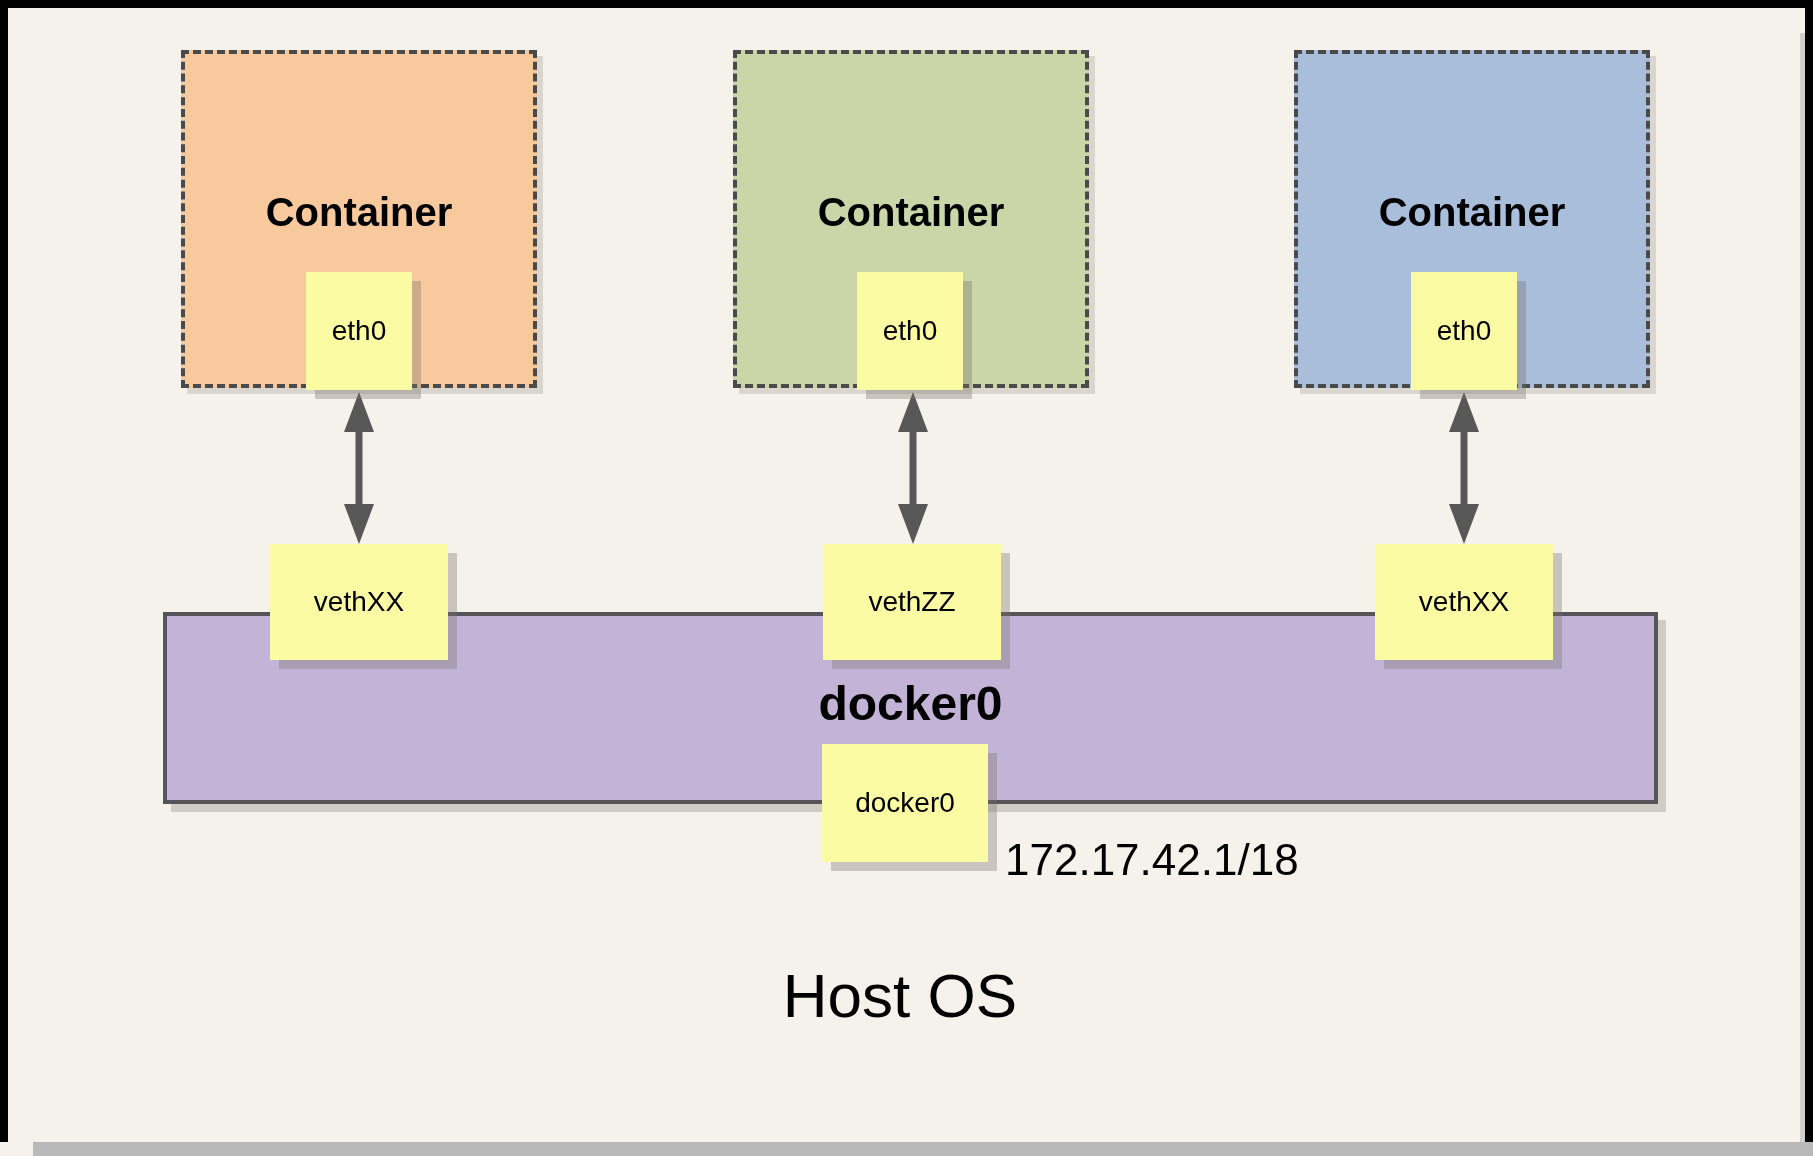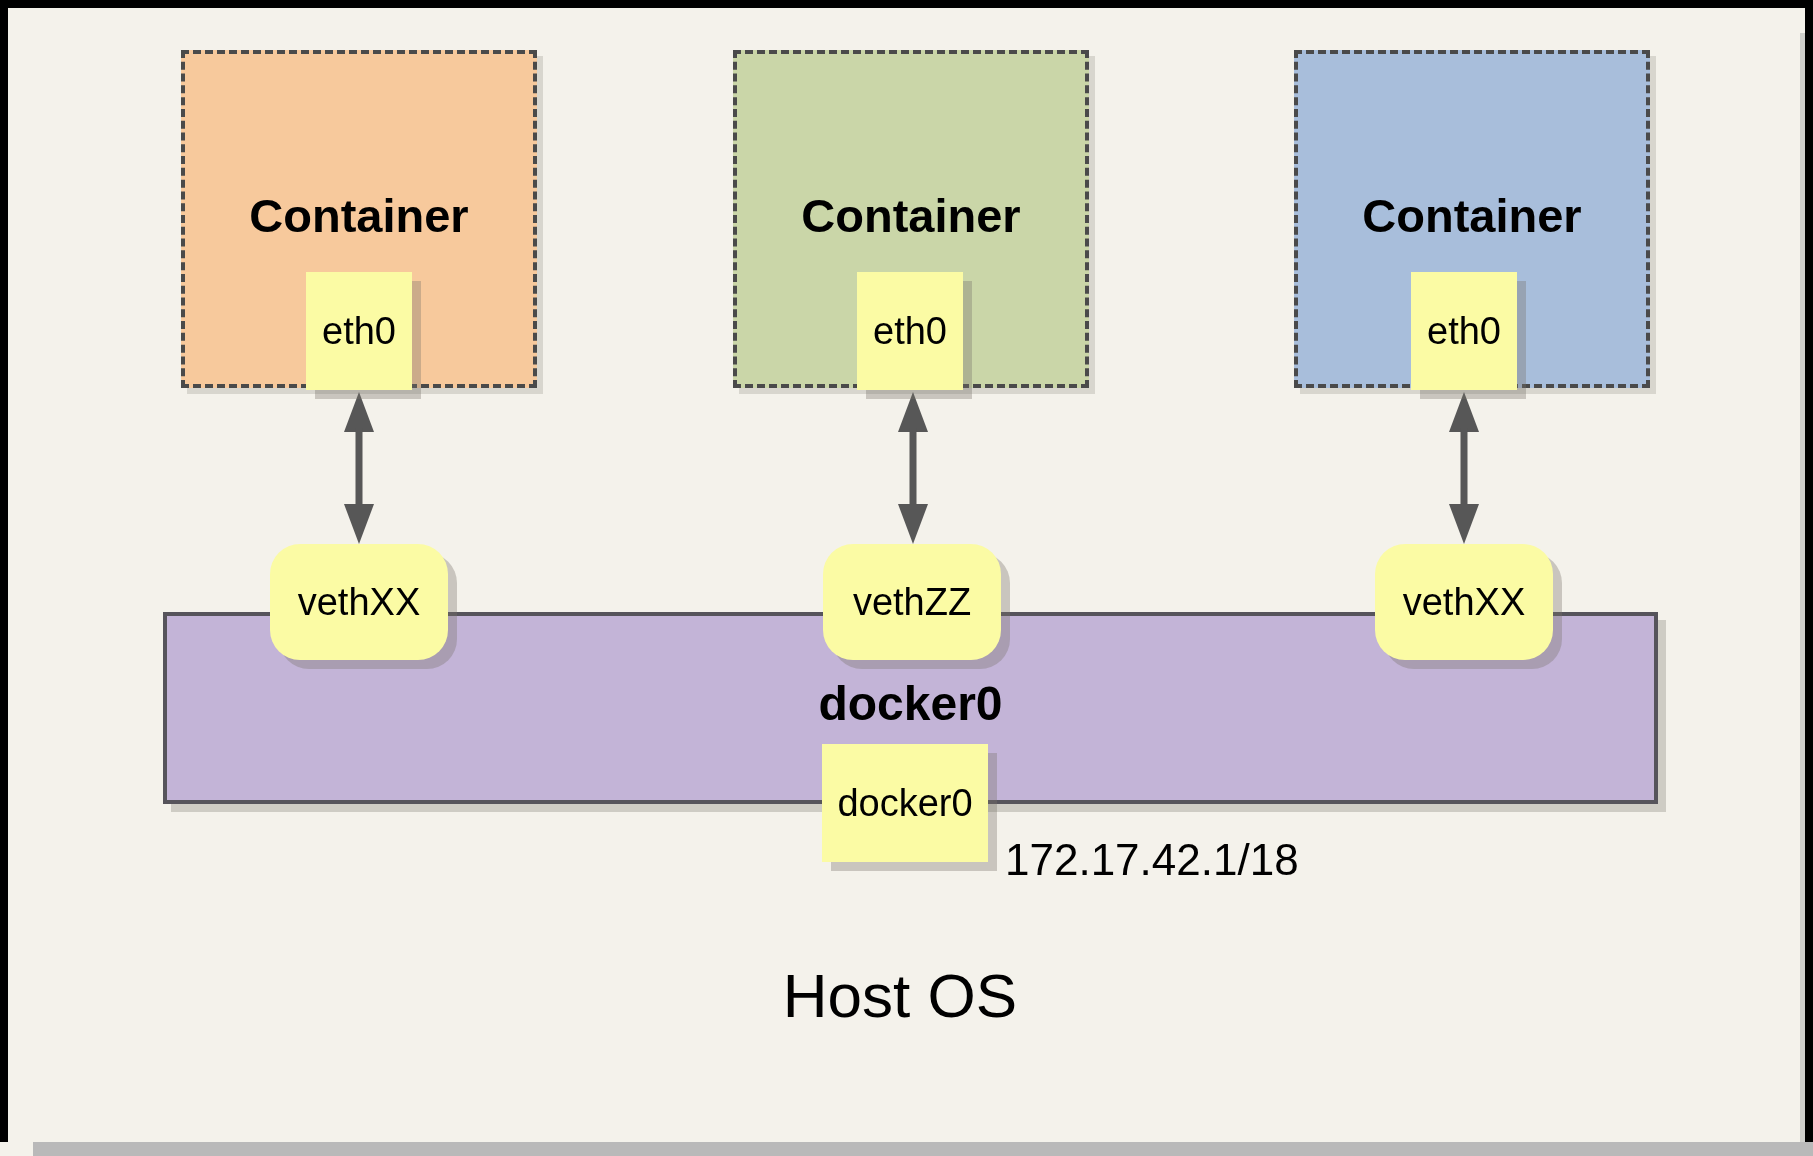--- a/index.html
+++ b/index.html
@@ -26,35 +26,35 @@
   }
   
   .container-box{
     position:absolute;top:50px;width:356px;height:338px;
     border:4px dashed #4a4a4a;
     box-sizing:border-box;
     box-shadow:6px 6px 0 rgba(120,116,106,.22);
   }
   .container-box .container-label{
     position:absolute;left:0;right:0;top:138px;
-    text-align:center;font-weight:bold;font-size:47px;line-height:1;
+    text-align:center;font-weight:bold;font-size:40px;line-height:1;
   }
   .c1{left:181px}.c2{left:733px}.c3{left:1294px}
   
   .ybox{
     position:absolute;
     background:#fbfba4;
     box-shadow:9px 9px 0 rgba(120,116,106,.35);
     display:flex;align-items:center;justify-content:center;
-    font-size:38px;line-height:1;
+    font-size:28px;line-height:1;
     z-index:5;
   }
   .eth{width:106px;height:118px;top:272px;}
   .eth1{left:306px}.eth2{left:857px}.eth3{left:1411px}
-  .veth{width:178px;height:116px;top:544px;border-radius:30px;}
+  .veth{width:178px;height:116px;top:544px;}
   .veth1{left:270px}.veth2{left:823px}.veth3{left:1375px}
   .dockerif{width:166px;height:118px;top:744px;left:822px;}
   
   .arrow{position:absolute;top:390px;width:44px;height:156px;z-index:4;}
   .a1{left:337px}.a2{left:891px}.a3{left:1442px}
   
   .bridge{
     position:absolute;left:163px;top:612px;width:1495px;height:192px;
     background:#c3b4d7;
     border:4px solid #56545b;

